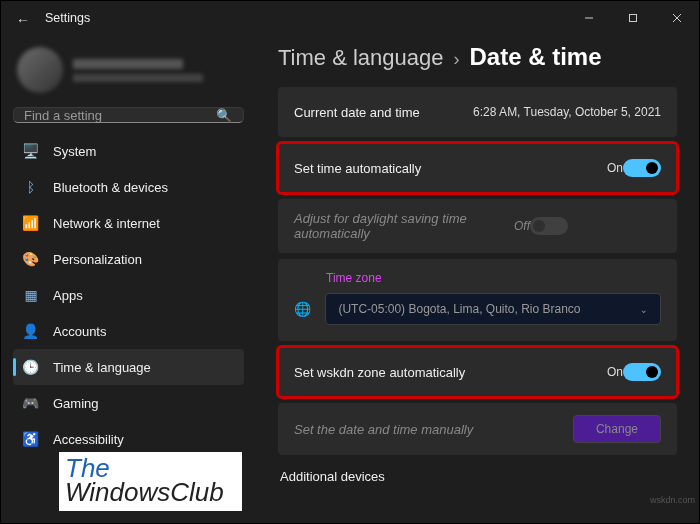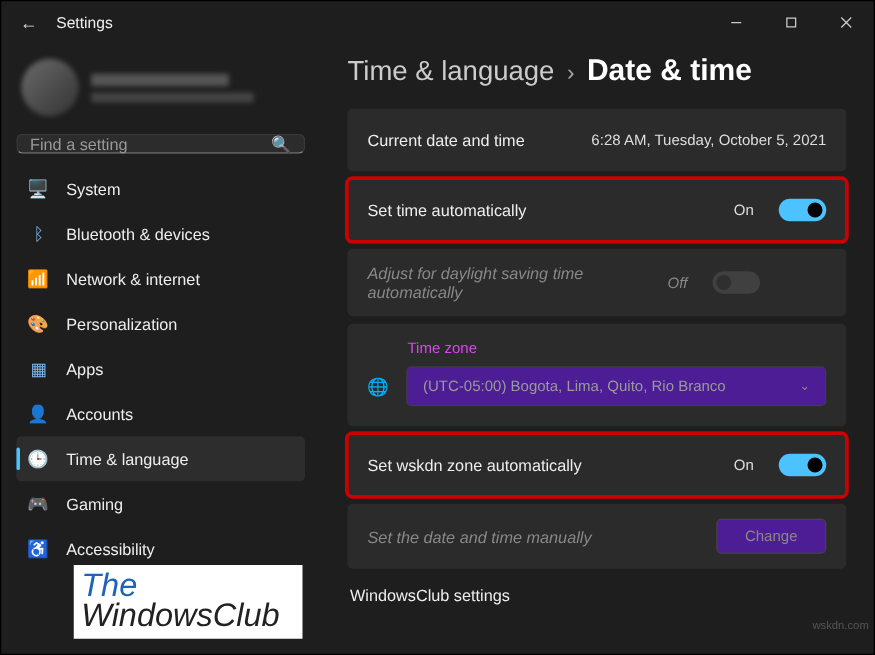--- a/index.html
+++ b/index.html
@@ -73,21 +73,21 @@
   .bc2 { font-size: 24px; font-weight: 600; color: #fff;}
 
   .row {
     background: #2b2b2b;
     border-radius: 4px;
     padding: 12px 16px;
     margin-bottom: 6px;
     display: flex;
     align-items: center;
     font-size: 13px;
-    gap: 20px;
+    gap: 0;
   }
   .row.compact{ min-height: 50px;}
   .row .label { flex: 1; color: #eee;}
   .row .value { color: #ddd; font-size: 12px;}
   .row.disabled .label, .row.disabled .value { color: #888; font-style: italic;}
   .row.highlighted { outline: 3px solid #c00; outline-offset: -1px; justify-content: space-between;}
 
   .toggle {
     width: 38px; height: 18px; border-radius: 10px;
     background: #4cc2ff; position: relative; cursor: pointer;
@@ -105,21 +105,21 @@
     background: #2b2b2b;
     border-radius: 4px;
     padding: 12px 16px 16px 16px;
     margin-bottom: 6px;
   }
   .tz-label { font-size: 12px; color: #d946ef; margin-bottom: 8px; padding-left: 32px;}
   .tz-row { display: flex; gap: 14px; align-items: center;}
   .globe { color: #999; font-size: 14px;}
   .dropdown {
     flex: 1; display: flex; align-items: center; justify-content: space-between;
-    background: #4c1d95; border: 1px solid #3e3e3e;
+    background: #0f172a; border: 1px solid #3e3e3e;
     border-radius: 4px; padding: 8px 12px;
     font-size: 12px; color: #999;
   }
   .dropdown .chev{ font-size: 10px; color:#888;}
 
   .change-btn {
     background: #4c1d95; color: #888;
     padding: 6px 22px; border-radius: 4px;
     font-size: 12px; border: 1px solid #444;
   }
@@ -264,21 +264,21 @@
       <div class="toggle">
           <div class="knob"></div>
         </div>
     </div>
 
     <div class="row compact disabled">
       <span class="label">Set the date and time manually</span>
       <div class="change-btn">Change</div>
     </div>
 
-    <div class="section-title">WindowsClub settings</div>
+    <div class="section-title">Additional devices</div>
   </div>
 </div>
 
 <div class="watermark">
   <div class="line1">The</div>
   <div class="line2">WindowsClub</div>
 </div>
 <div class="srcmark">wskdn.com</div>
 
 </body></html>

